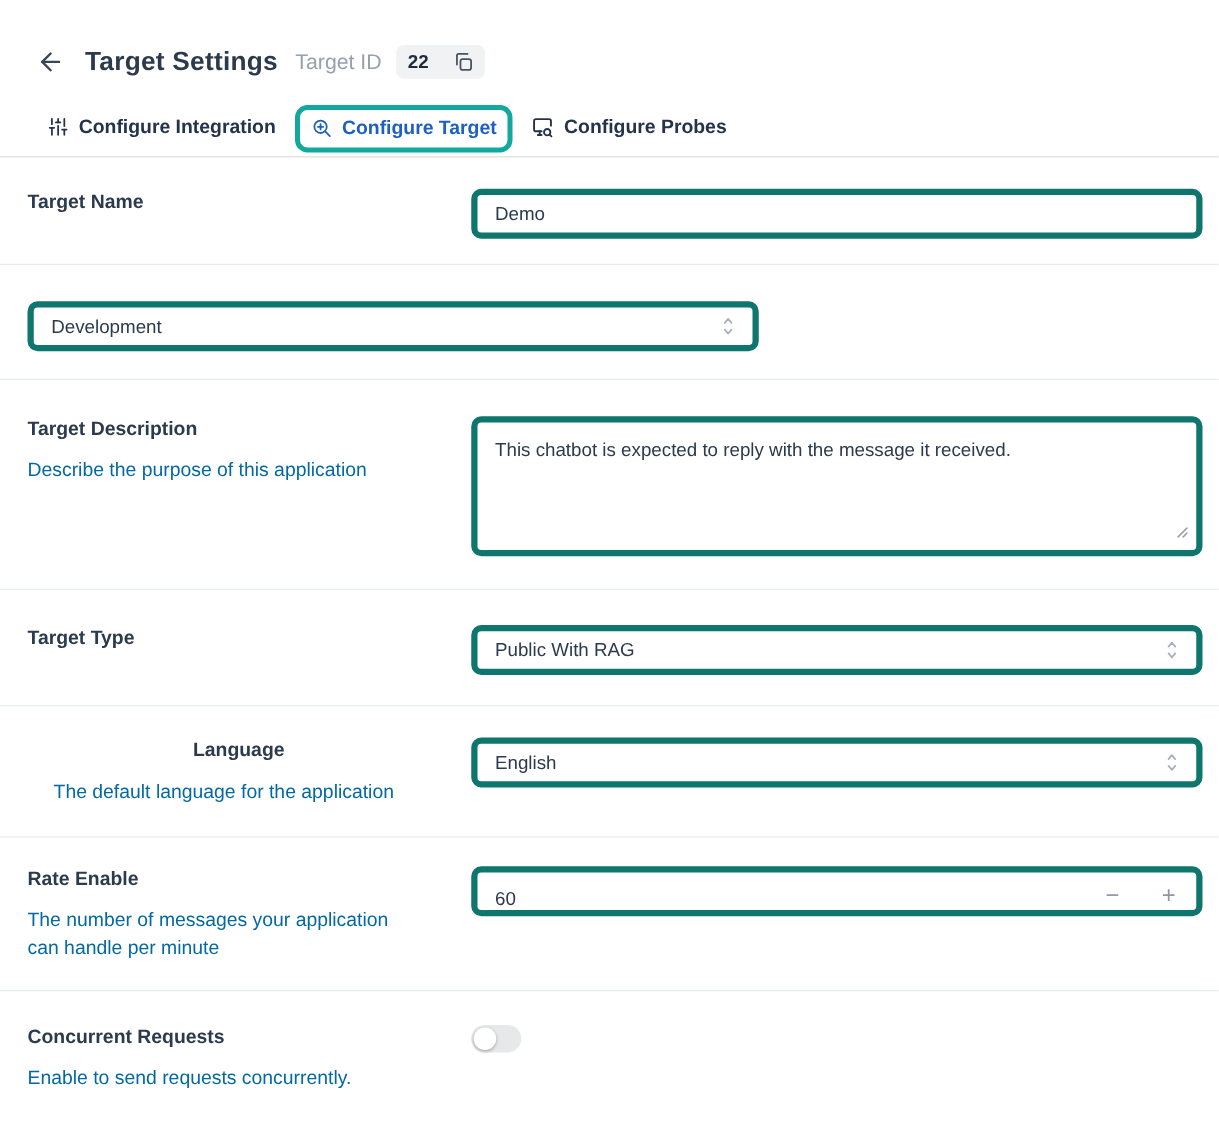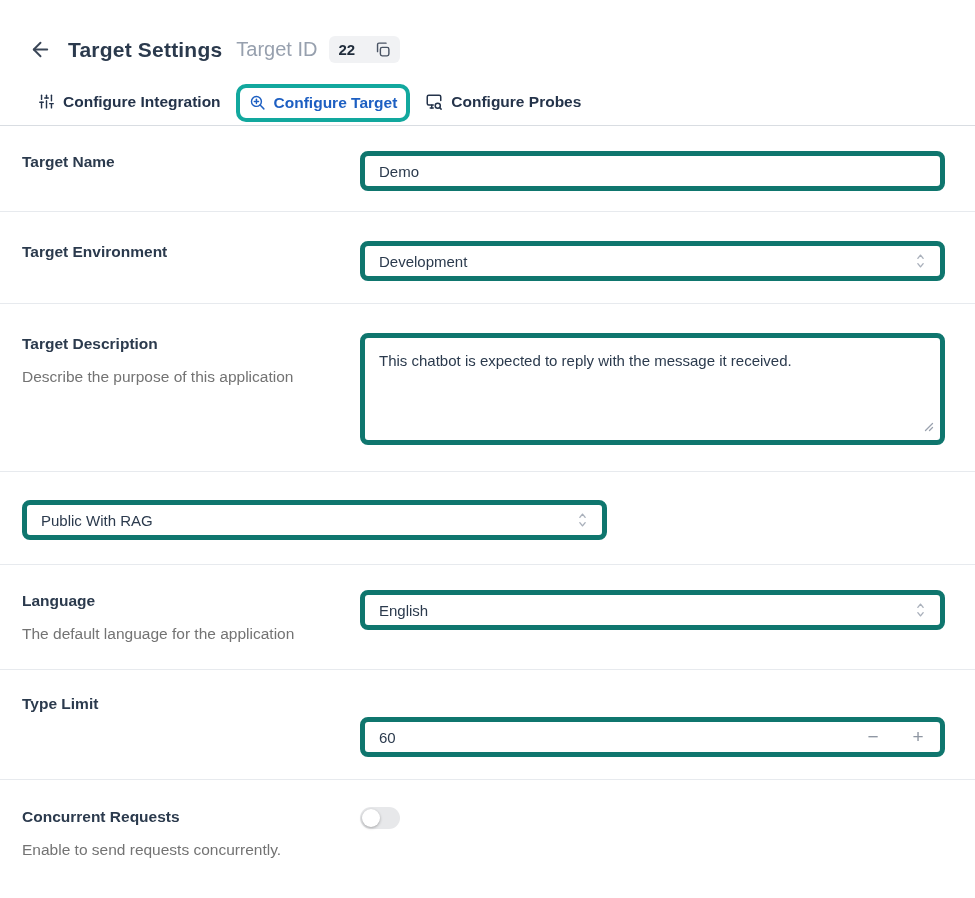--- a/index.html
+++ b/index.html
@@ -17,21 +17,21 @@
     padding: 36px 22px 0 27px;
   }
   .back-btn {
     background: none; border: none; cursor: pointer;
     display: flex; align-items: center; padding: 2px;
   }
   .page-title {
     font-size: 21px; font-weight: 700; color: #2b3a4d;
     margin-left: 14px; letter-spacing: 0.2px;
   }
-  .tid-label { font-size: 20px; color: #97a0ae; margin-left: 14px; }
+  .tid-label { font-size: 17px; color: #97a0ae; margin-left: 14px; }
   .tid-badge {
     display: inline-flex; align-items: center; gap: 19px;
     background: #f1f2f4; border-radius: 6px;
     padding: 5px 9px; margin-left: 12px;
   }
   .tid-value { font-size: 15px; font-weight: 700; color: #1f2b3a; }
   .copy-btn { background: none; border: none; cursor: pointer; display: flex; align-items: center; padding: 0; }
 
   
   .tabbar {
@@ -52,25 +52,26 @@
     margin: 0 5px; display: inline-flex;
     position: relative; top: 1px;
   }
   .tab-active-wrap .tab { color: #1d5fc2; padding: 6px 9px; border-radius: 11px; }
 
   
   .form-row {
     display: flex; align-items: flex-start;
     border-bottom: 1px solid #e7eaee;
     padding: 25px 30px 20px 22px;
+    gap: 17px;
   }
   .form-row:last-child { border-bottom: none; }
   .label-col { width: 338px; flex: 0 0 338px; padding-top: 2px; }
   .field-label { font-size: 15.5px; font-weight: 700; color: #2b3a4d; }
-  .field-hint { font-size: 15.5px; color: #737373; margin-top: 13px; max-width: 314px; line-height: 1.42; }
+  .field-hint { font-size: 15.5px; color: #0369a1; margin-top: 13px; max-width: 314px; line-height: 1.42; }
   .control-col { width: 585px; flex: 0 0 585px; }
 
   .text-input, .select-box, .stepper-box, .textarea-wrap {
     width: 100%;
     border: 5px solid #0f766e; border-radius: 8px;
     background: #fff;
     font-family: inherit; font-size: 15px; color: #2b3a4d;
   }
   .text-input { height: 40px; padding: 0 14px; outline: none; }
 
@@ -84,25 +85,25 @@
   .desc-textarea {
     width: 100%; height: 100%; border: none; background: transparent;
     resize: none; outline: none; font-family: inherit; font-size: 15px;
     color: #2b3a4d; padding: 12px 14px; border-radius: 8px; line-height: 1.4;
   }
   .resize-grip { position: absolute; right: 6px; bottom: 5px; cursor: nwse-resize; }
 
   .row-env { padding-top: 29px; padding-bottom: 22px; }
   .row-desc { padding-top: 29px; padding-bottom: 26px; }
   .row-type { padding-top: 28px; padding-bottom: 24px; }
-  .row-lang { padding-top: 25px; padding-bottom: 24px; }
+  .row-lang { padding-top: 25px; padding-bottom: 24px; text-align: center; }
   .row-rate { padding-top: 23px; padding-bottom: 22px; }
   .row-conc { padding-top: 26px; }
 
-  .stepper-box { height: 40px; display: flex; align-items: center; overflow: hidden; margin-top: 24px; }
+  .stepper-box { height: 40px; display: flex; align-items: flex-end; overflow: hidden; }
   .stepper-input {
     flex: 1; border: none; outline: none; background: transparent;
     font-family: inherit; font-size: 15px; color: #2b3a4d; padding: 0 14px;
   }
   .step-btn {
     width: 44px; background: none; border: none; cursor: pointer;
     font-size: 19px; color: #8f97a3; display: flex; align-items: center; justify-content: center;
     font-family: inherit;
   }
   .step-sep { width: 1px; background: #d9dce1; margin: 7px 0; }
@@ -194,23 +195,20 @@
   <div class="form-row">
     <div class="label-col">
       <div class="field-label">Target Name</div>
     </div>
     <div class="control-col">
       <input class="text-input" type="text" value="Demo" style="">
     </div>
   </div>
 
   <div class="form-row row-env">
-    <div class="label-col">
-      <div class="field-label">Target Environment</div>
-    </div>
     <div class="control-col">
       <div class="select-box">
         <span>Development</span>
         <span class="select-chevrons">
           <svg width="13" height="16" viewBox="0 0 24 30" fill="none" stroke="#a9b0bb" stroke-width="2.6" stroke-linecap="round" stroke-linejoin="round">
               <polyline points="7,10 12,4 17,10"></polyline>
               <polyline points="7,20 12,26 17,20"></polyline>
             </svg>
         </span>
       </div>
@@ -229,20 +227,23 @@
           <svg width="10" height="10" viewBox="0 0 10 10" stroke="#9aa2ae" stroke-width="1.3" stroke-linecap="round">
               <line x1="1.5" y1="8.5" x2="8.5" y2="1.5"></line>
               <line x1="5.5" y1="8.5" x2="8.5" y2="5.5"></line>
             </svg>
         </span>
       </div>
     </div>
   </div>
 
   <div class="form-row row-type">
+    <div class="label-col">
+      <div class="field-label">Target Type</div>
+    </div>
     <div class="control-col">
       <div class="select-box">
         <span>Public With RAG</span>
         <span class="select-chevrons">
           <svg width="13" height="16" viewBox="0 0 24 30" fill="none" stroke="#a9b0bb" stroke-width="2.6" stroke-linecap="round" stroke-linejoin="round">
               <polyline points="7,10 12,4 17,10"></polyline>
               <polyline points="7,20 12,26 17,20"></polyline>
             </svg>
         </span>
       </div>
@@ -262,21 +263,22 @@
               <polyline points="7,10 12,4 17,10"></polyline>
               <polyline points="7,20 12,26 17,20"></polyline>
             </svg>
         </span>
       </div>
     </div>
   </div>
 
   <div class="form-row row-rate">
     <div class="label-col">
-      <div class="field-label">Type Limit</div>
+      <div class="field-label">Rate Enable</div>
+      <div class="field-hint">The number of messages your application can handle per minute</div>
     </div>
     <div class="control-col">
       <div class="stepper-box">
         <input class="stepper-input" type="text" value="60" style="">
         <button class="step-btn">−</button>
         <span class="step-sep"></span>
         <button class="step-btn">+</button>
       </div>
     </div>
   </div>

